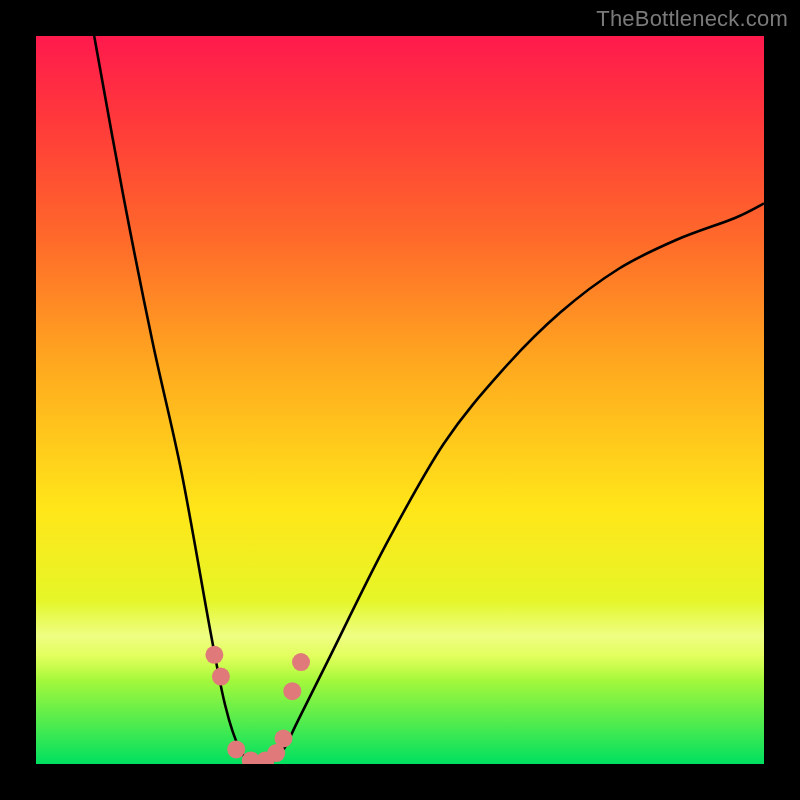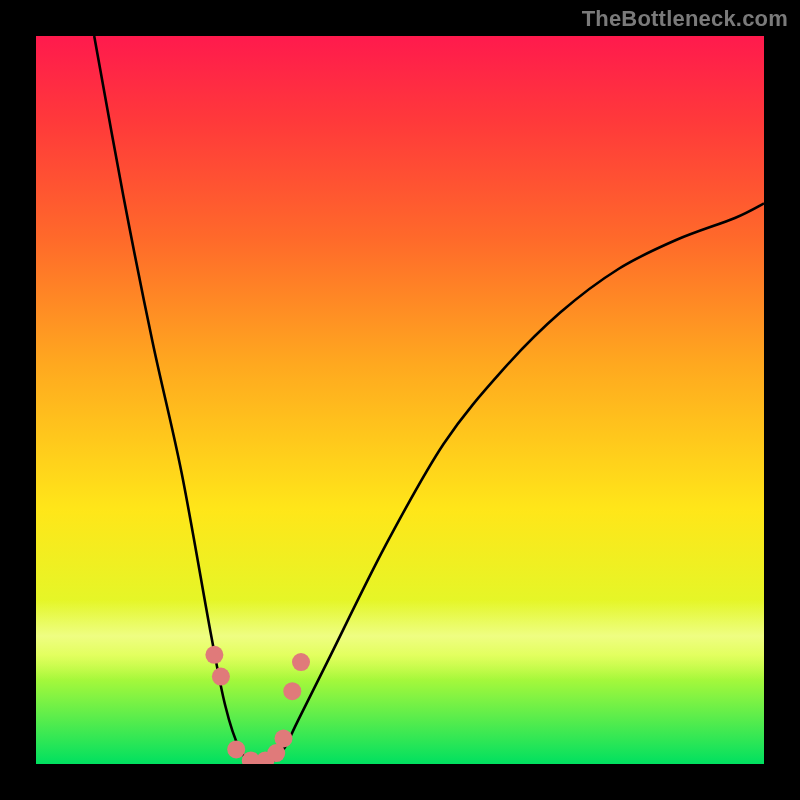--- a/index.html
+++ b/index.html
@@ -57,21 +57,21 @@
   svg.curve {
     position: absolute;
     inset: 0;
   }
   .watermark {
     position: absolute;
     top: 6px;
     right: 12px;
     color: #7a7a7a;
     font-size: 22px;
-    font-weight: 700;
+    font-weight: 400;
     letter-spacing: 0.2px;
     user-select: none;
   }
 </style>
 </head>
 <body>
 
 <div class="frame">
 
   <div class="plot-area">

